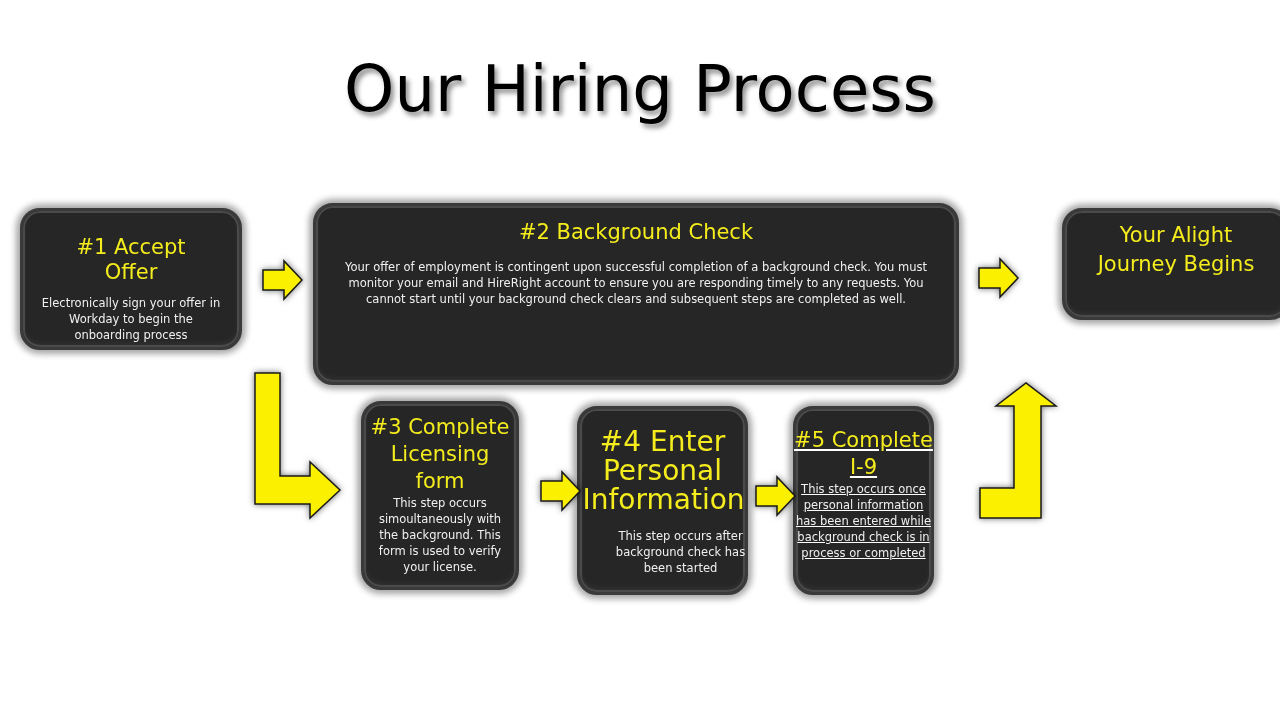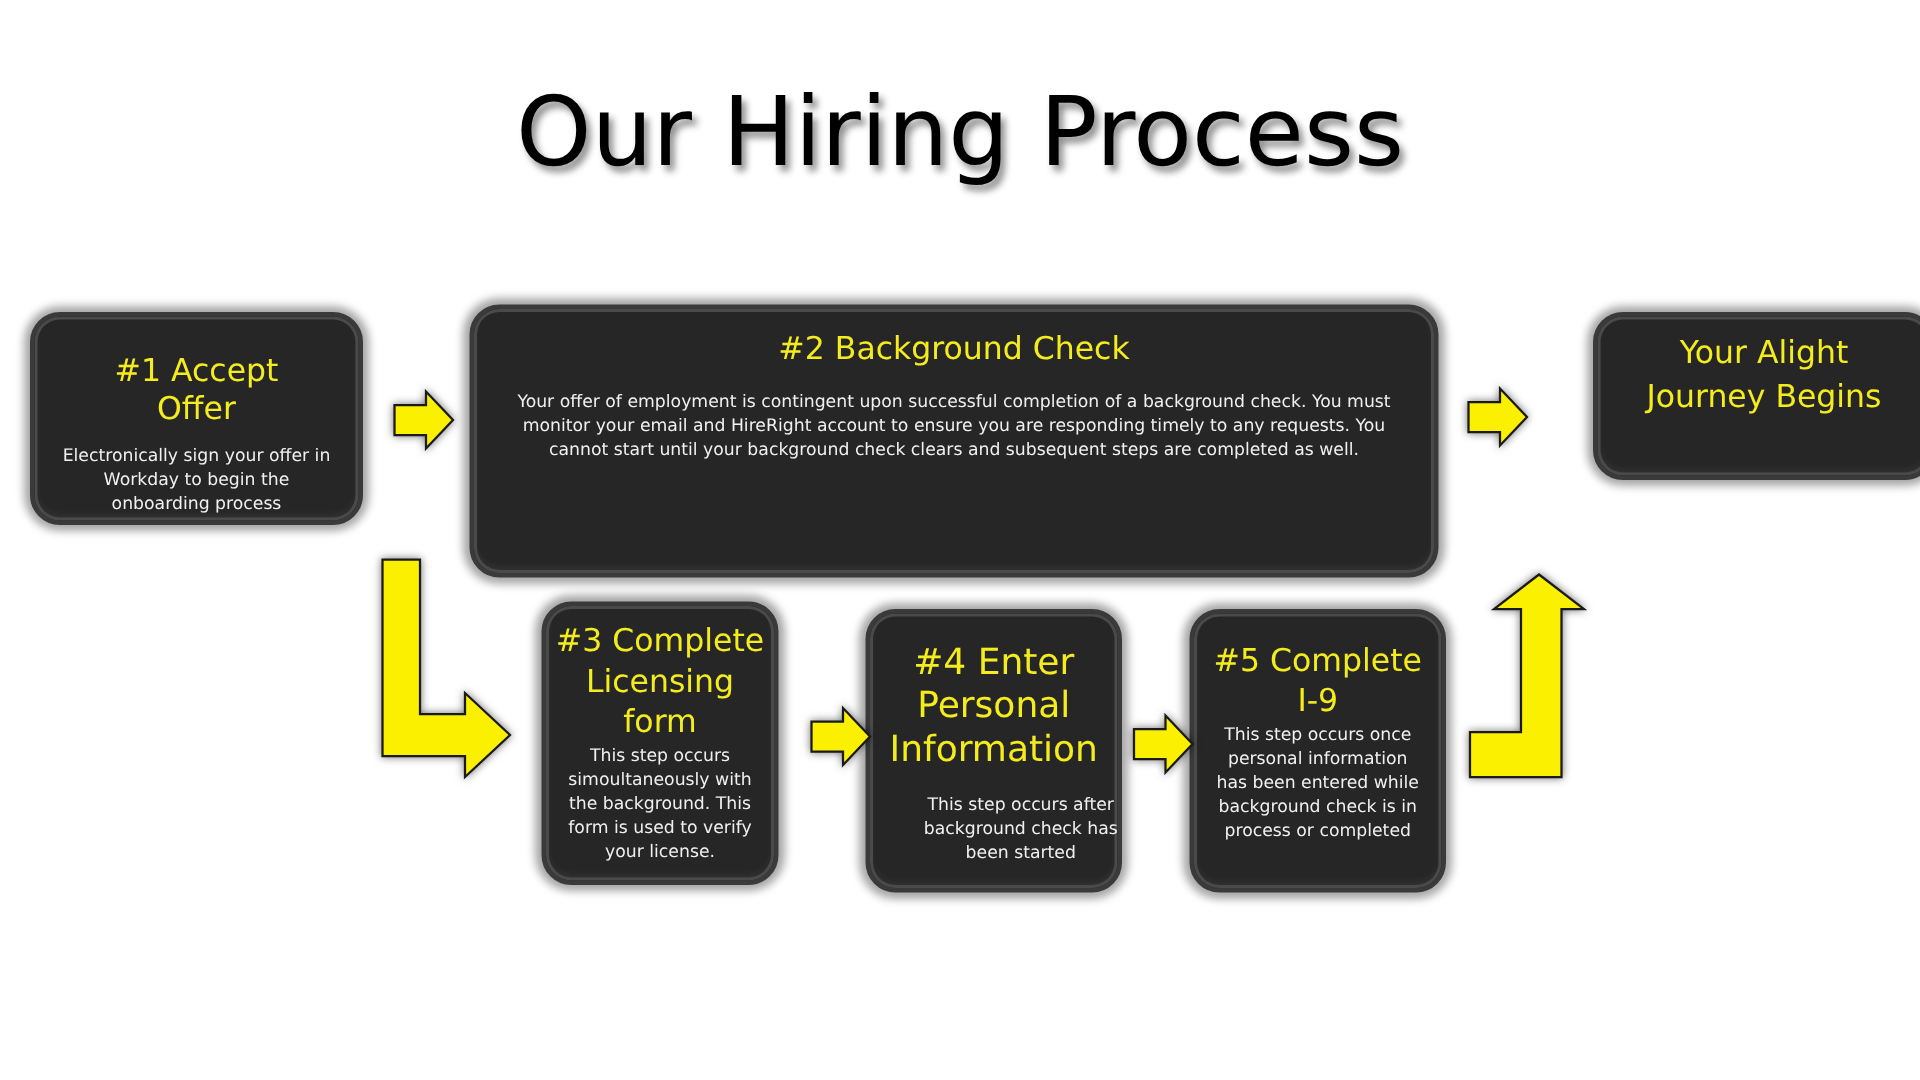--- a/index.html
+++ b/index.html
@@ -74,25 +74,25 @@
   <div class="box" style="left:1062px; top:208px; width:228px; height:112px; padding:10px 10px 0;">
     <div class="h" style="font-size:21px; width:190px; line-height:29px;">Your Alight Journey Begins</div>
   </div>
 
   <div class="box" style="left:361px; top:401px; width:158px; height:189px; padding:10px 8px 0;">
     <div class="h" style="font-size:21px; line-height:27px; width:150px;">#3 Complete Licensing form</div>
     <div class="p" style="width:140px;">This step occurs simoultaneously with the background. This form is used to verify your license.</div>
   </div>
 
   <div class="box" style="left:577px; top:406px; width:171px; height:189px; padding:18px 6px 0;">
-    <div class="h" style="font-size:24px; line-height:29px; width:160px; margin-bottom:14px;">#4 Enter Personal Information</div>
+    <div class="h" style="font-size:28px; line-height:29px; width:160px; margin-bottom:14px;">#4 Enter Personal Information</div>
     <div class="p" style="width:140px;margin-left:36px;">This step occurs after background check has been started</div>
   </div>
 
-  <div class="box" style="left:793px; top:406px; width:171px; height:189px; padding:18px 6px 0;">
+  <div class="box" style="left:793px; top:406px; width:141px; height:189px; padding:18px 6px 0;text-decoration:underline;">
     <div class="h" style="font-size:21px; line-height:27px; width:150px;">#5 Complete I-9</div>
     <div class="p" style="width:140px;">This step occurs once personal information has been entered while background check is in process or completed</div>
   </div>
 
   <svg class="arrow" style="left:262px; top:260px;" width="42" height="40" viewBox="0 0 42 40">
     <polygon points="1,10 22,10 22,1 40,20 22,39 22,30 1,30"></polygon>
   </svg>
 
   <svg class="arrow" style="left:978px; top:258px;" width="42" height="40" viewBox="0 0 42 40">
     <polygon points="1,10 22,10 22,1 40,20 22,39 22,30 1,30"></polygon>

